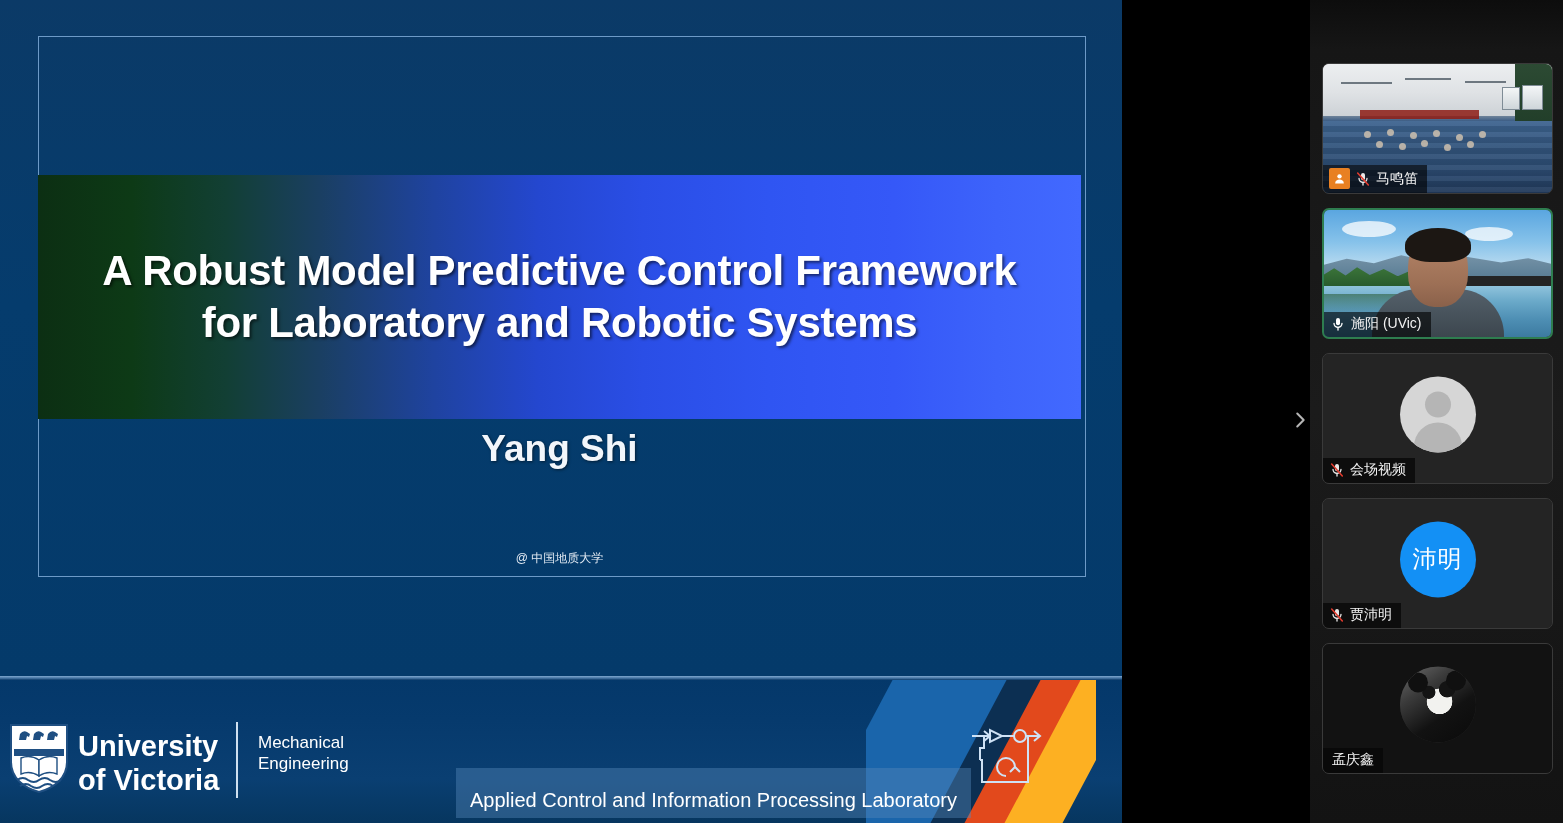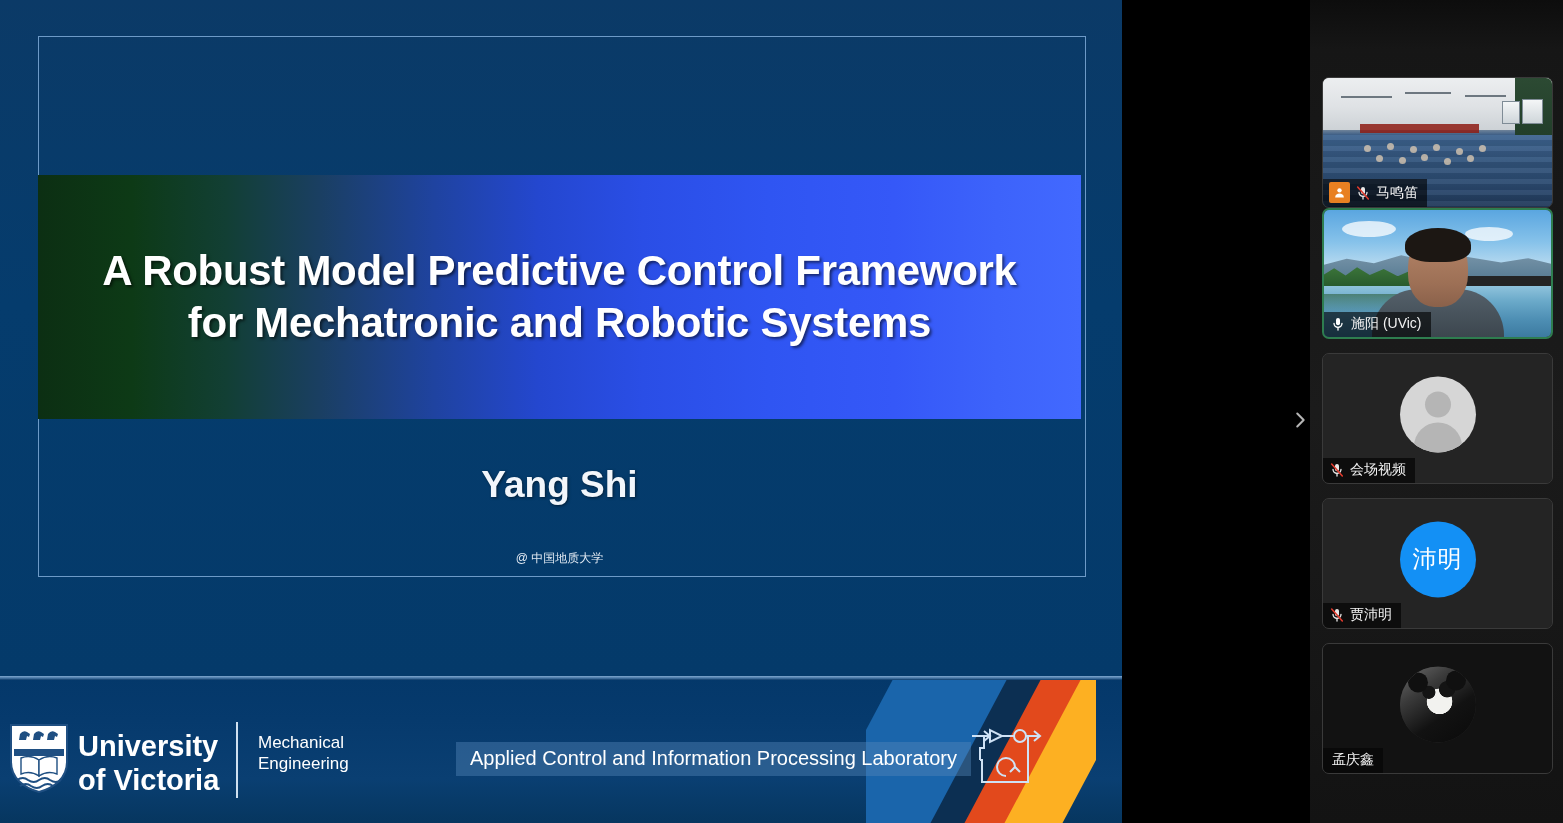--- a/index.html
+++ b/index.html
@@ -60,21 +60,20 @@
     padding: 0 30px;
   }
 
   .author {
     position: absolute; left: 38px; top: 428px; width: 1043px;
     text-align: center;
     color: #f2f6fb;
     font-size: 37px;
     font-weight: bold;
     text-shadow: 1px 1px 3px rgba(0,0,0,0.5);
-    margin-top: 36px;
   }
   .date-line {
     position: absolute; left: 38px; top: 511px; width: 1043px;
     text-align: center;
     color: #e8eef5;
     font-size: 21px;
   }
   .venue-line {
     position: absolute; left: 38px; top: 550px; width: 1043px;
     text-align: center;
@@ -101,24 +100,24 @@
   }
   .brand-rule {
     position: absolute; left: 236px; top: 42px; width: 2px; height: 76px;
     background: #cfe0f0;
   }
   .dept-word {
     position: absolute; left: 258px; top: 52px;
     color: #ffffff; font-size: 17px; font-weight: normal; line-height: 1.26;
   }
   .lab-chip {
-    position: absolute; left: 456px; top: 742px;
+    position: absolute; left: 456px; top: 768px;
     background: rgba(86,136,185,0.42);
     color: #ffffff; font-size: 20px;
-    padding: 5px 14px 6px 14px;
+    padding: 21px 14px 6px 14px;
     white-space: nowrap;
   }
 
   .acipl-mark { position: absolute; left: 966px; top: 718px; width: 78px; height: 72px; }
 
   .stripes { position: absolute; right: 0; top: 0; width: 230px; height: 147px; overflow: hidden; }
   .stripe { position: absolute; top: -60px; height: 280px; transform: skewX(-28deg); }
   .s-blue   { right: 128px; width: 118px; background: #1a65ab; }
   .s-navy   { right: 92px;  width: 40px;  background: #0c2f52; }
   .s-red    { right: 52px;  width: 46px;  background: #e2491c; }
@@ -142,21 +141,21 @@
     background: linear-gradient(180deg, #0d0d0d 0%, #161616 6%, #1b1b1b 50%, #131313 100%);
     padding: 0;
   }
   .tile {
     position: absolute; left: 12px; width: 231px; height: 131px;
     background: #242424;
     border: 1px solid #3a3a3a;
     border-radius: 7px;
     overflow: hidden;
   }
-  .tile.t1 { top: 77px; border-radius: 7px; }
+  .tile.t1 { top: 63px; border-radius: 7px; }
   .tile.t2 { top: 208px; border: 2px solid #2e7d4f; }
   .tile.t3 { top: 353px; }
   .tile.t4 { top: 498px; text-align: center; }
   .tile.t5 { top: 643px; }
 
   .tile-media { position: absolute; inset: 0; }
 
   
   .hall {
     position: absolute; inset: 0;
@@ -310,21 +309,21 @@
     <div class="slide-top-strip"></div>
     <div class="corner-chip"></div>
     <div class="rec-dot"></div>
 
     <div class="slide-body">
       <div class="slide-frame"></div>
 
       <div class="title-banner">
         <div class="title-text">
           <span>A Robust Model Predictive Control Framework</span><br>
-          <span>for Mechatronic and Robotic Systems</span>
+          <span>for Laboratory and Robotic Systems</span>
         </div>
       </div>
 
       <div class="author">Yang Shi</div>
       <div class="venue-line">@ 中国地质大学</div>
     </div>
 
     <div class="footer-band">
       <div class="footer-divider"></div>
       <div class="footer-inner">

